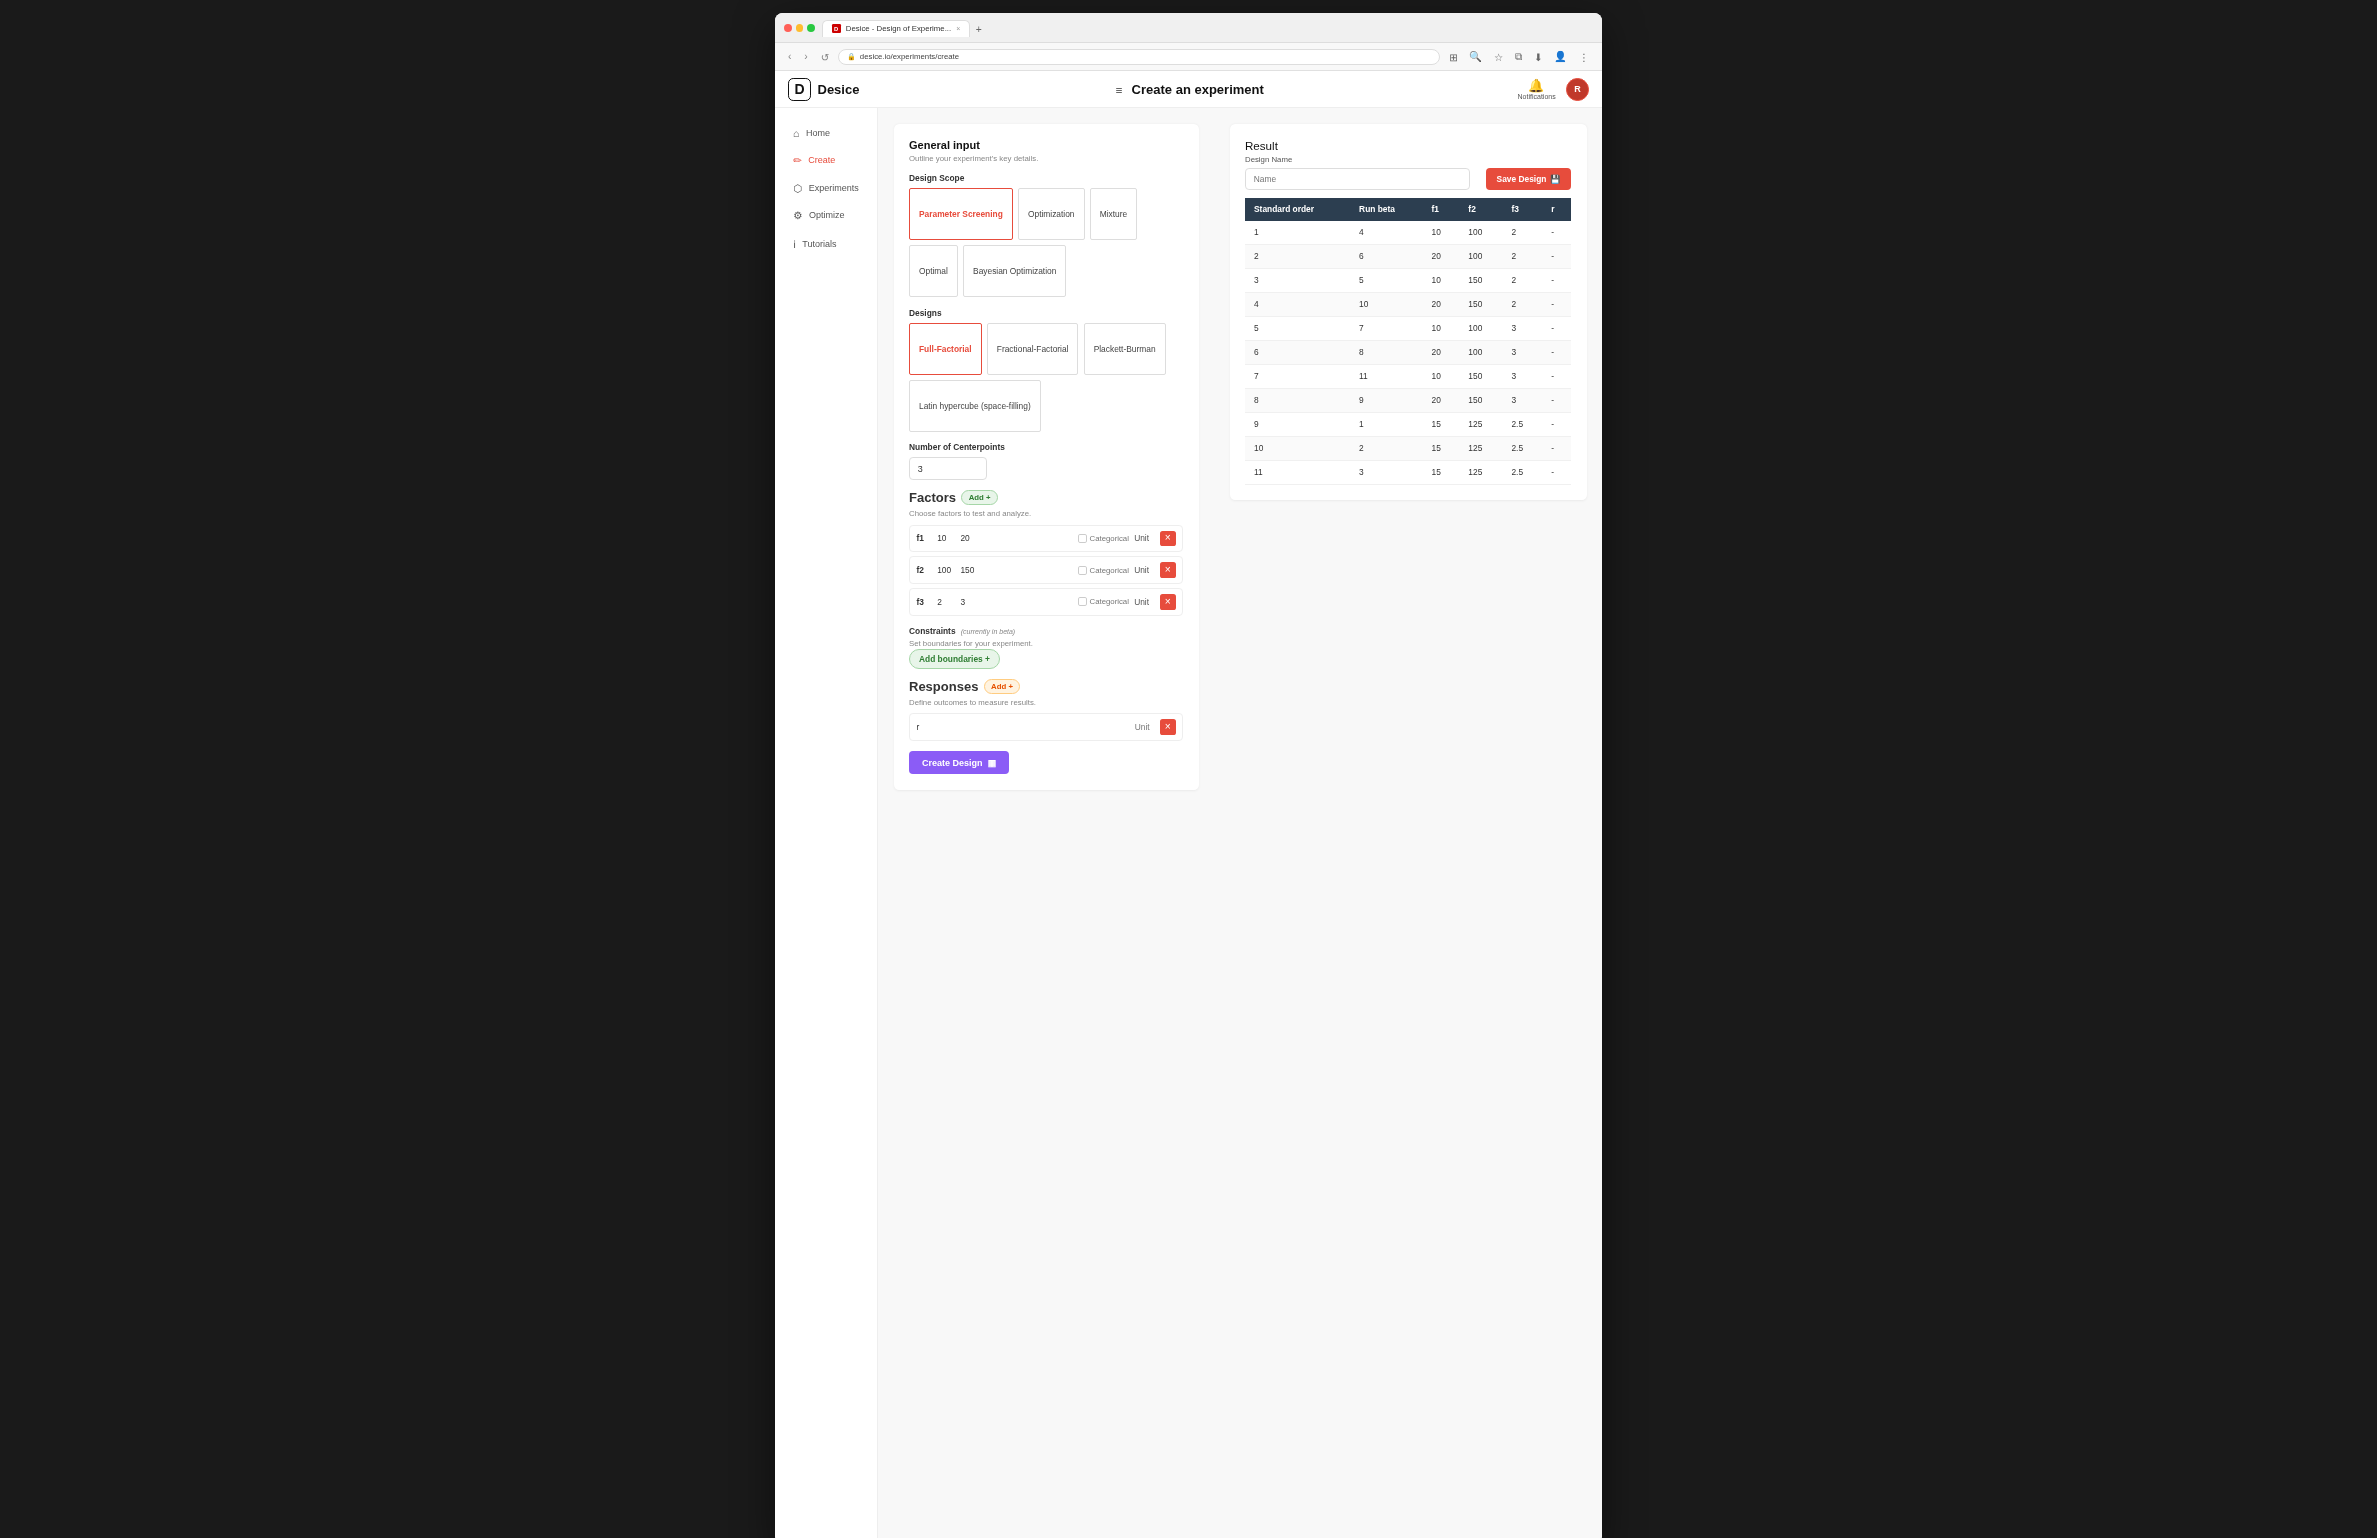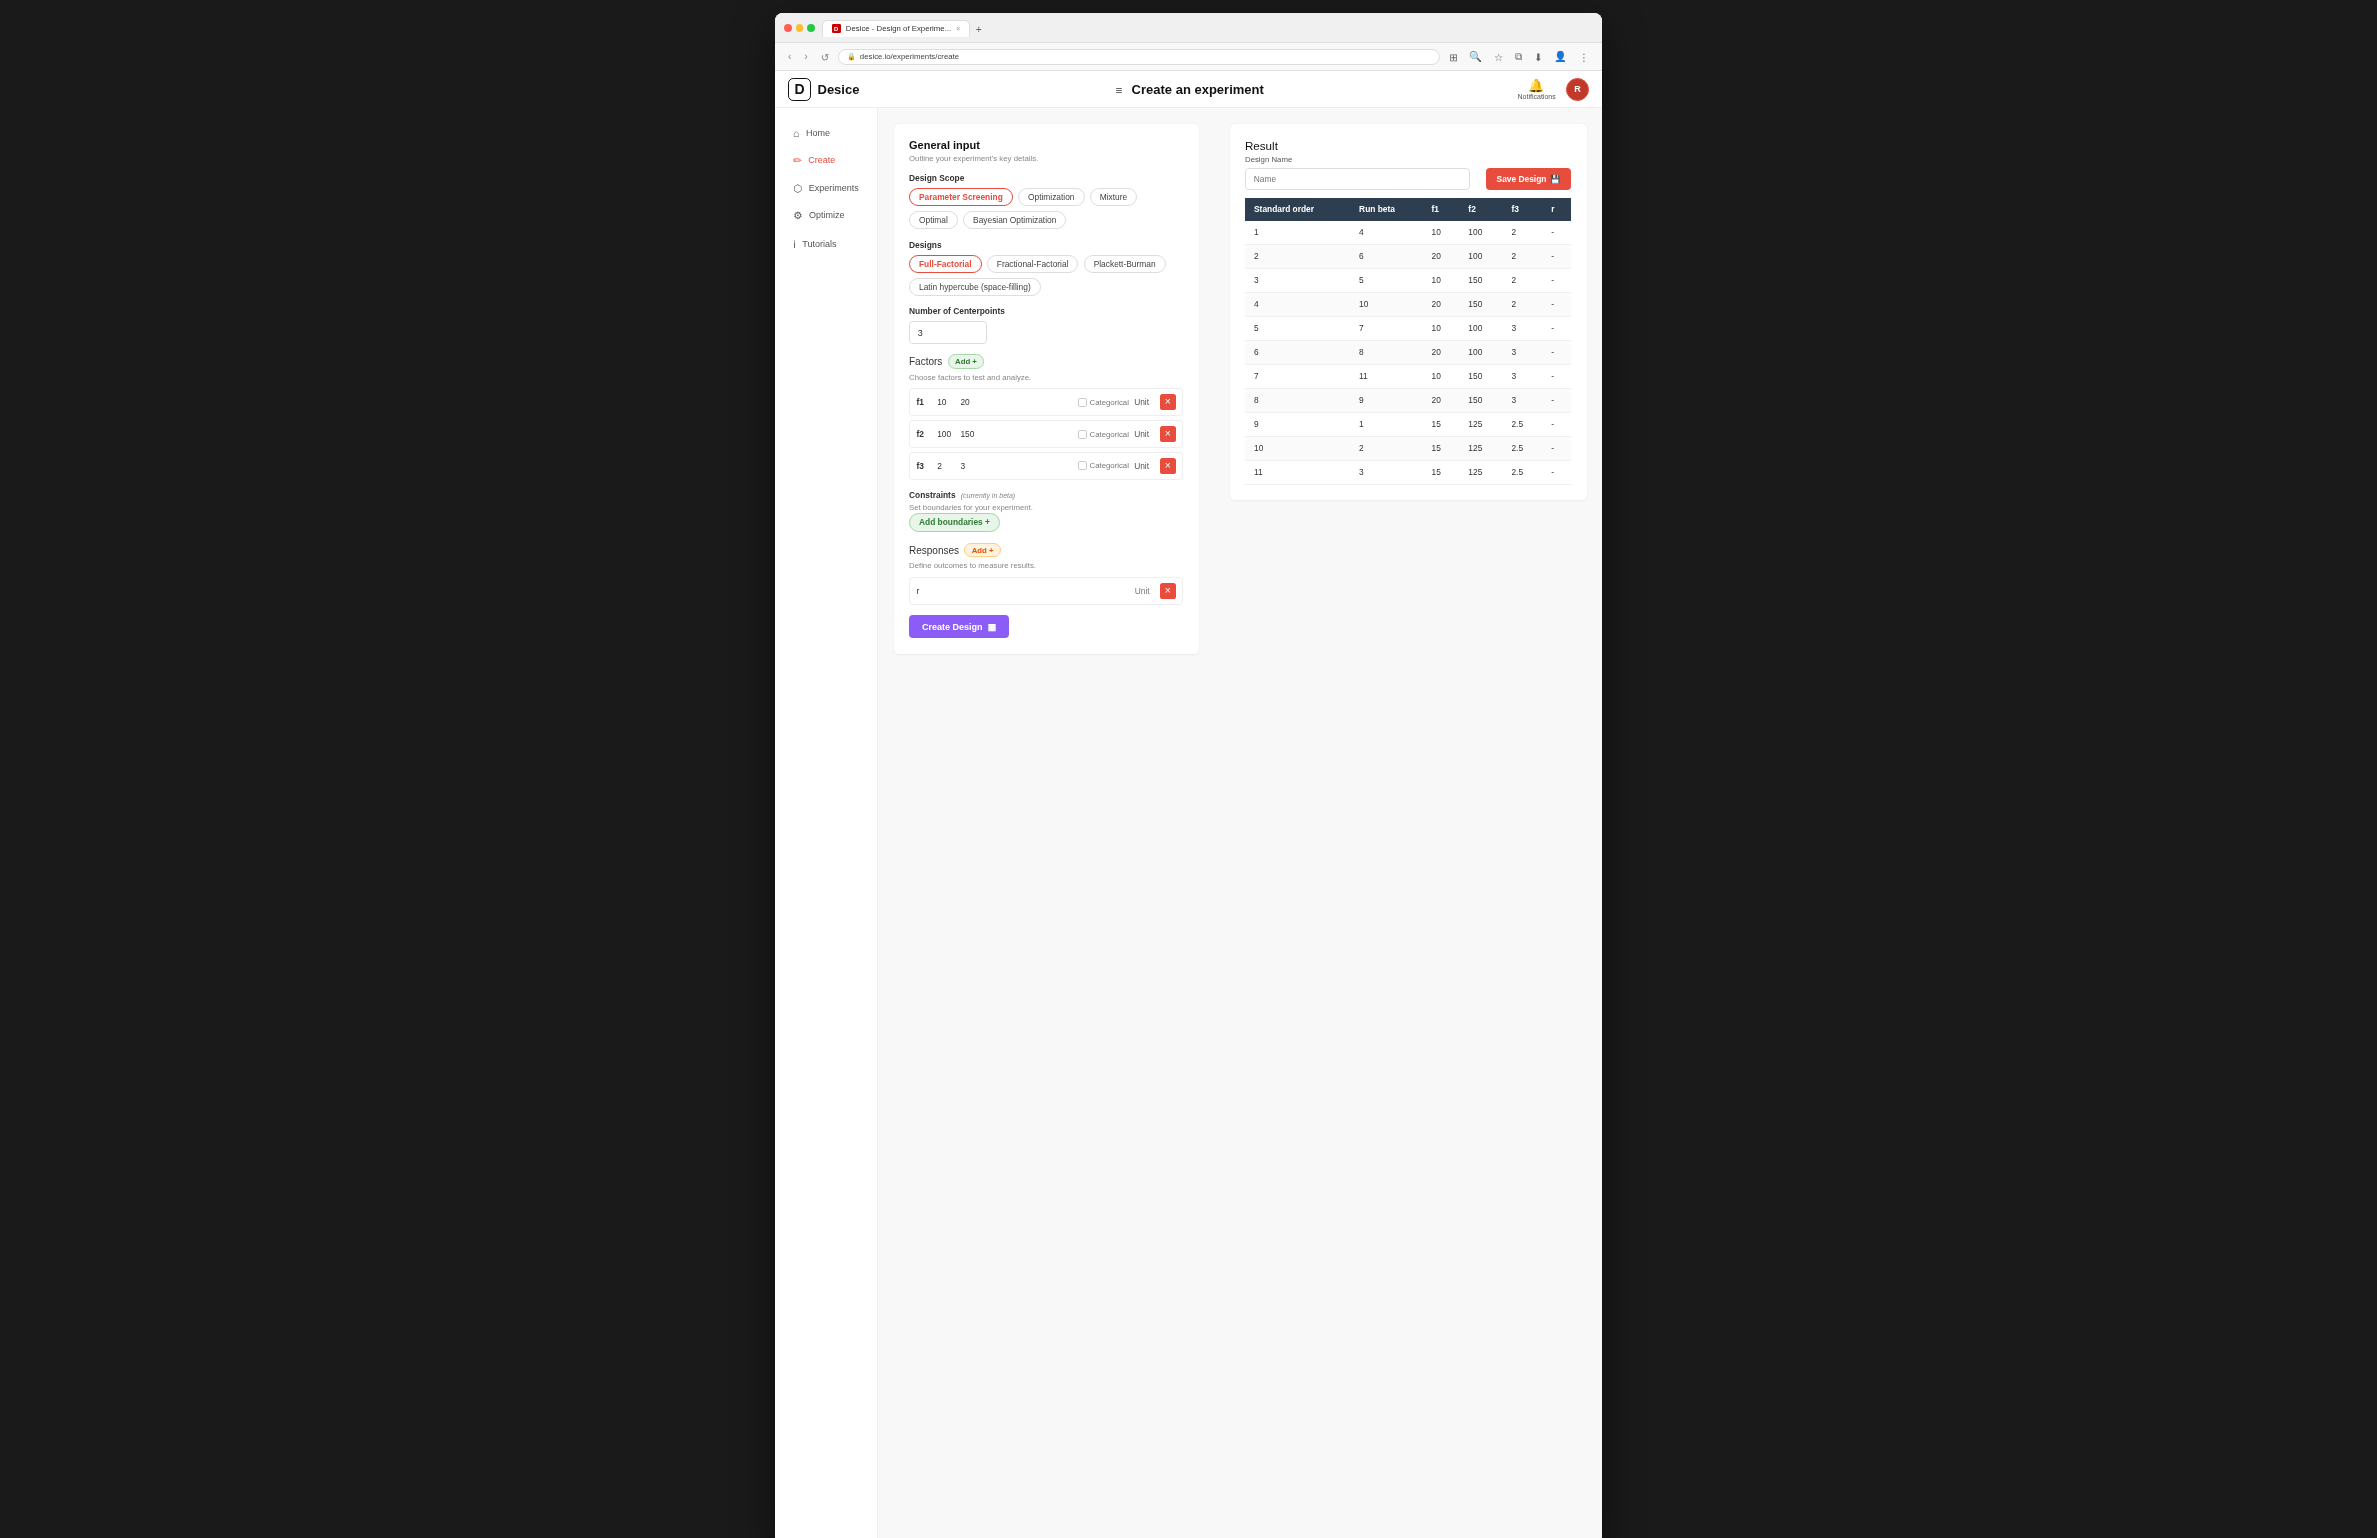--- a/index.html
+++ b/index.html
@@ -153,22 +153,22 @@
       padding: 15.5px;
       box-shadow: 0 0.6px 2.6px rgba(0,0,0,0.06);
       margin-bottom: 0;
     }
     .section-title { font-size: 11px; font-weight: 700; color: #111; margin-bottom: 2.6px; }
     .section-subtitle { font-size: 7.8px; color: #888; margin-bottom: 10.3px; }
     
     .scope-label { font-size: 8.4px; font-weight: 600; color: #333; margin-bottom: 5.2px; }
     .btn-group { display: flex; flex-wrap: wrap; gap: 5.2px; margin-bottom: 10.3px; }
     .scope-btn {
-      padding: 3px 9px;
-      border-radius: 9px;
+      padding: 20px 9px;
+      border-radius: 2px;
       border: 0.6px solid #ddd;
       background: #fff;
       font-size: 8.4px;
       cursor: pointer;
       color: #444;
     }
     .scope-btn.active {
       border-color: #e74c3c;
       color: #e74c3c;
       font-weight: 600;
@@ -178,21 +178,21 @@
       width: 78px;
       padding: 5.2px 7.8px;
       border: 0.6px solid #ddd;
       border-radius: 3.9px;
       font-size: 9px;
       color: #333;
       margin-bottom: 10.3px;
     }
     
     .factors-header { display: flex; align-items: center; gap: 5.2px; margin-bottom: 3.9px; }
-    .factors-label { font-size: 10px; font-weight: 400; color: #333; }
+    .factors-label { font-size: 13px; font-weight: 700; color: #333; }
     .add-btn {
       padding: 1.9px 6.5px;
       background: #e8f5e9;
       color: #2e7d32;
       border: 0.6px solid #a5d6a7;
       border-radius: 7.8px;
       font-size: 7.8px;
       cursor: pointer;
       font-weight: 600;
     }

